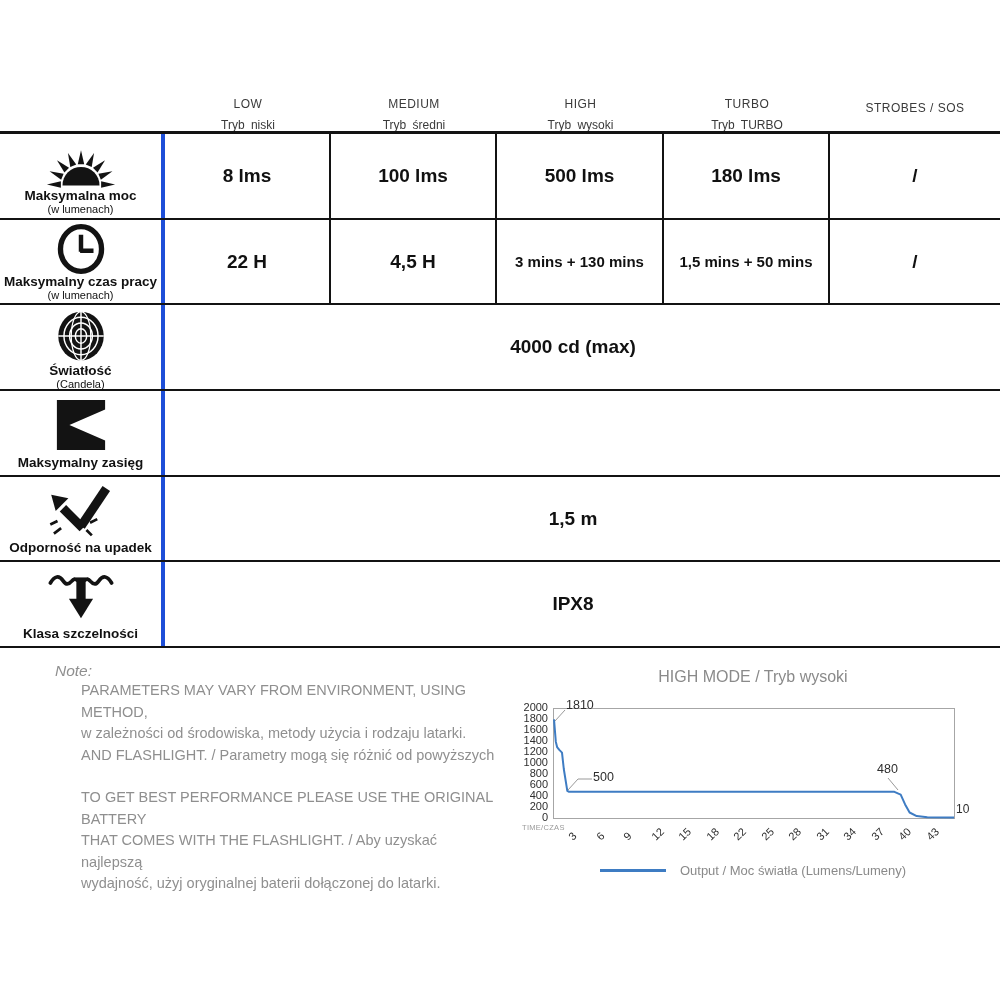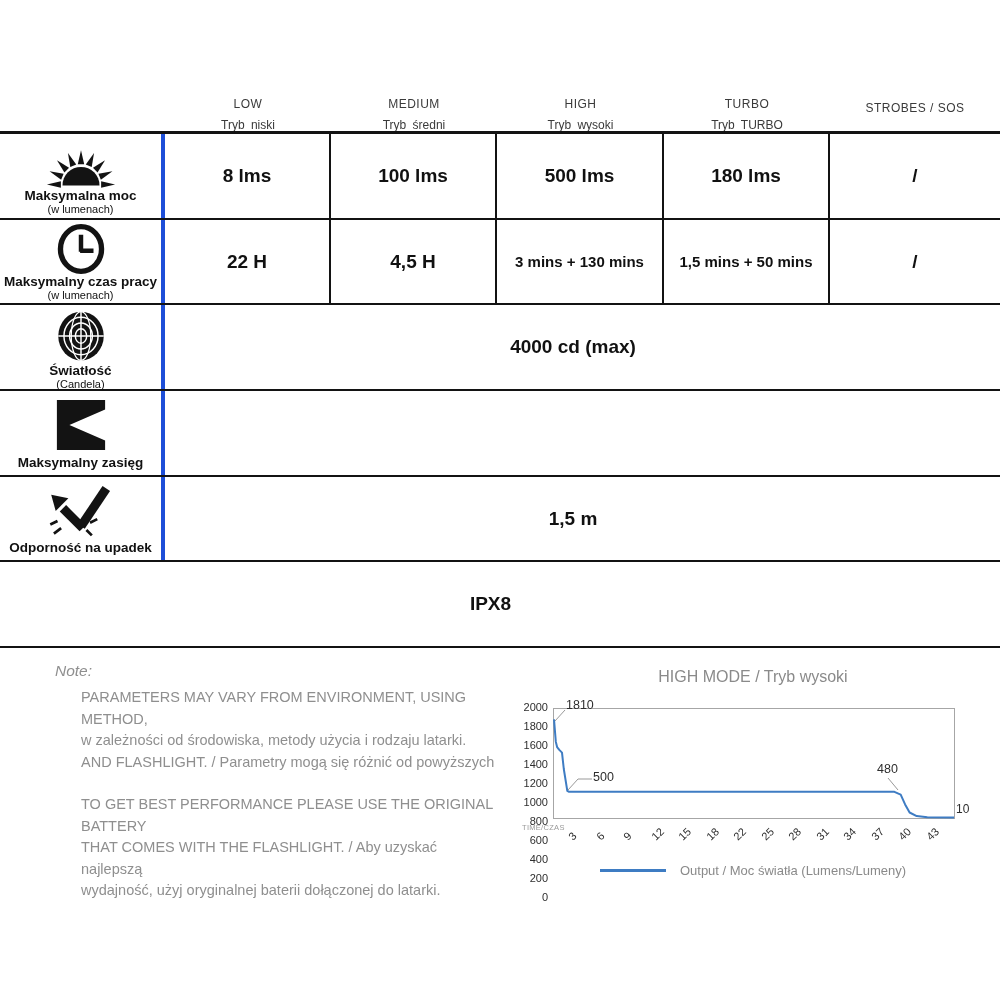--- a/index.html
+++ b/index.html
@@ -28,32 +28,32 @@
   .vcell{box-sizing:border-box;border-right:2px solid #131313;
          display:flex;align-items:center;justify-content:center;}
   .w1,.w2,.w4{width:166px}.w3{width:167px}
   .w5{flex:1;border-right:none;}
   .merged{flex:1;display:flex;align-items:center;justify-content:center;padding-right:19px;}
   .val{font-size:19px;font-weight:bold;color:#111;}
   .val-sm{font-size:15px;font-weight:600;color:#111;}
 
   
   .note{position:absolute;left:55px;top:662px;width:440px;color:#8f8f8f;}
-  .note-heading{font-style:italic;font-size:15.5px;margin-bottom:7px;}
+  .note-heading{font-style:italic;font-size:15.5px;}
   .note-line{font-size:14.5px;line-height:21.5px;margin-left:26px;}
   .note-gap{margin-top:21px;}
 
   
   .chart-title{position:absolute;left:553px;top:668px;width:400px;text-align:center;
                font-size:16px;color:#8a8a8a;}
   .plot{position:absolute;left:553px;top:708px;width:400px;height:109px;
         border:1px solid #a6a6a6;box-sizing:content-box;}
   .plot svg{position:absolute;left:0;top:0;overflow:visible;}
   .y-ticks{position:absolute;left:496px;top:702px;width:52px;height:121px;
-           display:flex;flex-direction:column;justify-content:space-between;align-items:flex-end;gap:8px;}
+           display:flex;flex-direction:column;justify-content:space-between;align-items:flex-end;}
   .ytick{font-size:11px;line-height:11px;color:#2e2e2e;font-weight:500;}
   .x-ticks{position:absolute;left:553px;top:824px;width:400px;height:26px;}
   .xtick{position:absolute;top:10px;font-size:11px;color:#2e2e2e;white-space:nowrap;
          transform:rotate(-45deg);transform-origin:left top;}
   .time-label{position:absolute;left:522px;top:823px;font-size:7.5px;color:#9a9a9a;letter-spacing:.3px;}
   .ann{position:absolute;font-size:12.5px;color:#2e2e2e;}
   .ann-peak{left:566px;top:698px;}
   .ann-plateau{left:593px;top:770px;}
   .ann-drop{left:877px;top:762px;}
   .ann-end{left:956px;top:802px;font-size:12px;}
@@ -198,20 +198,31 @@
         </span>
         <div class="row-label">Odporność na upadek</div>
 
       </div>
       <div class="merged">
           <span class="val">1,5 m</span>
         </div>
     </div>
 
     <div class="srow">
+      <div class="label-cell">
+        <span class="icon">
+          <svg width="74" height="52" viewBox="0 0 76 56">
+            <path d="M5,14 Q12,2 19,12 Q23,18 28,12 Q31,8 34,11 M42,11 Q45,8 48,12 Q53,18 57,12 Q64,2 71,14" fill="none" stroke="#131313" stroke-width="4" stroke-linecap="round"></path>
+            <rect x="33" y="8" width="10" height="26" fill="#131313"></rect>
+            <polygon points="25,31 51,31 38,52" fill="#131313"></polygon>
+          </svg>
+        </span>
+        <div class="row-label">Klasa szczelności</div>
+
+      </div>
       <div class="merged">
           <span class="val">IPX8</span>
         </div>
     </div>
   </div>
 
   <div class="note">
     <div class="note-heading">Note:</div>
     <div class="note-line">PARAMETERS MAY VARY FROM ENVIRONMENT, USING METHOD,</div>
     <div class="note-line">w zależności od środowiska, metody użycia i rodzaju latarki.</div>

